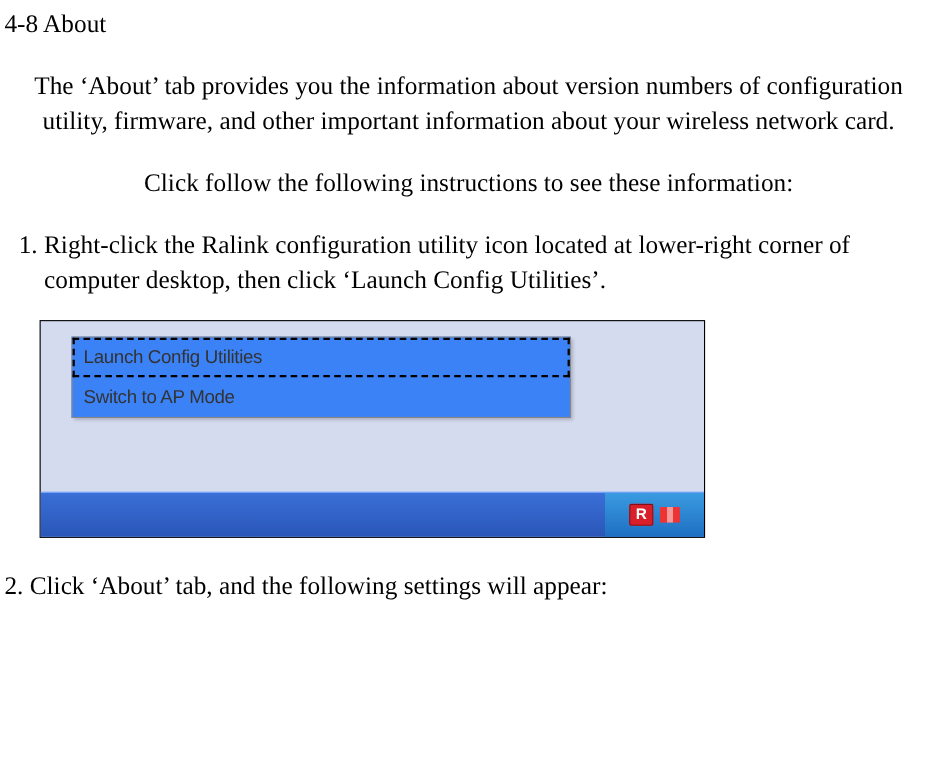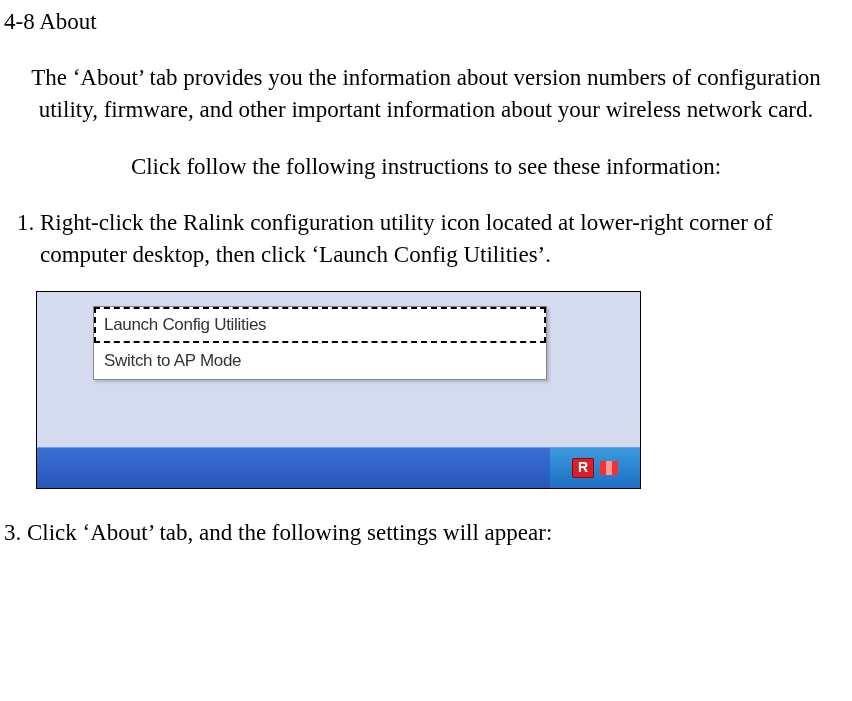--- a/index.html
+++ b/index.html
@@ -30,23 +30,23 @@
     width: 605px;
     border: 1px solid #000;
     background: #d5dbef;
     box-sizing: border-box;
     position: relative;
     height: 198px;
   }
   .context-menu {
     position: absolute;
     top: 14px;
-    left: 56px;
+    left: 28px;
     width: 452px;
-    background: #ffffff;
+    background: #3b82f6;
     border: 1px solid #888;
     box-shadow: 2px 2px 3px rgba(0,0,0,.2);
     font-family: Arial, Helvetica, sans-serif;
     font-size: 17px;
     color: #333;
   }
   .context-menu .mi {
     padding: 6px 10px;
     filter: blur(0.7px);
     letter-spacing: -0.3px;
@@ -128,14 +128,14 @@
   </div>
   <div class="taskbar">
     <div class="tray">
       <div class="icon-r">R</div>
       <div class="icon-flag"></div>
     </div>
   </div>
 </div>
 
 <div>
-  <span>3. Click ‘About’ tab, and the following settings will appear:</span>
+  <span>2. Click ‘About’ tab, and the following settings will appear:</span>
 </div>
 
 </body></html>

